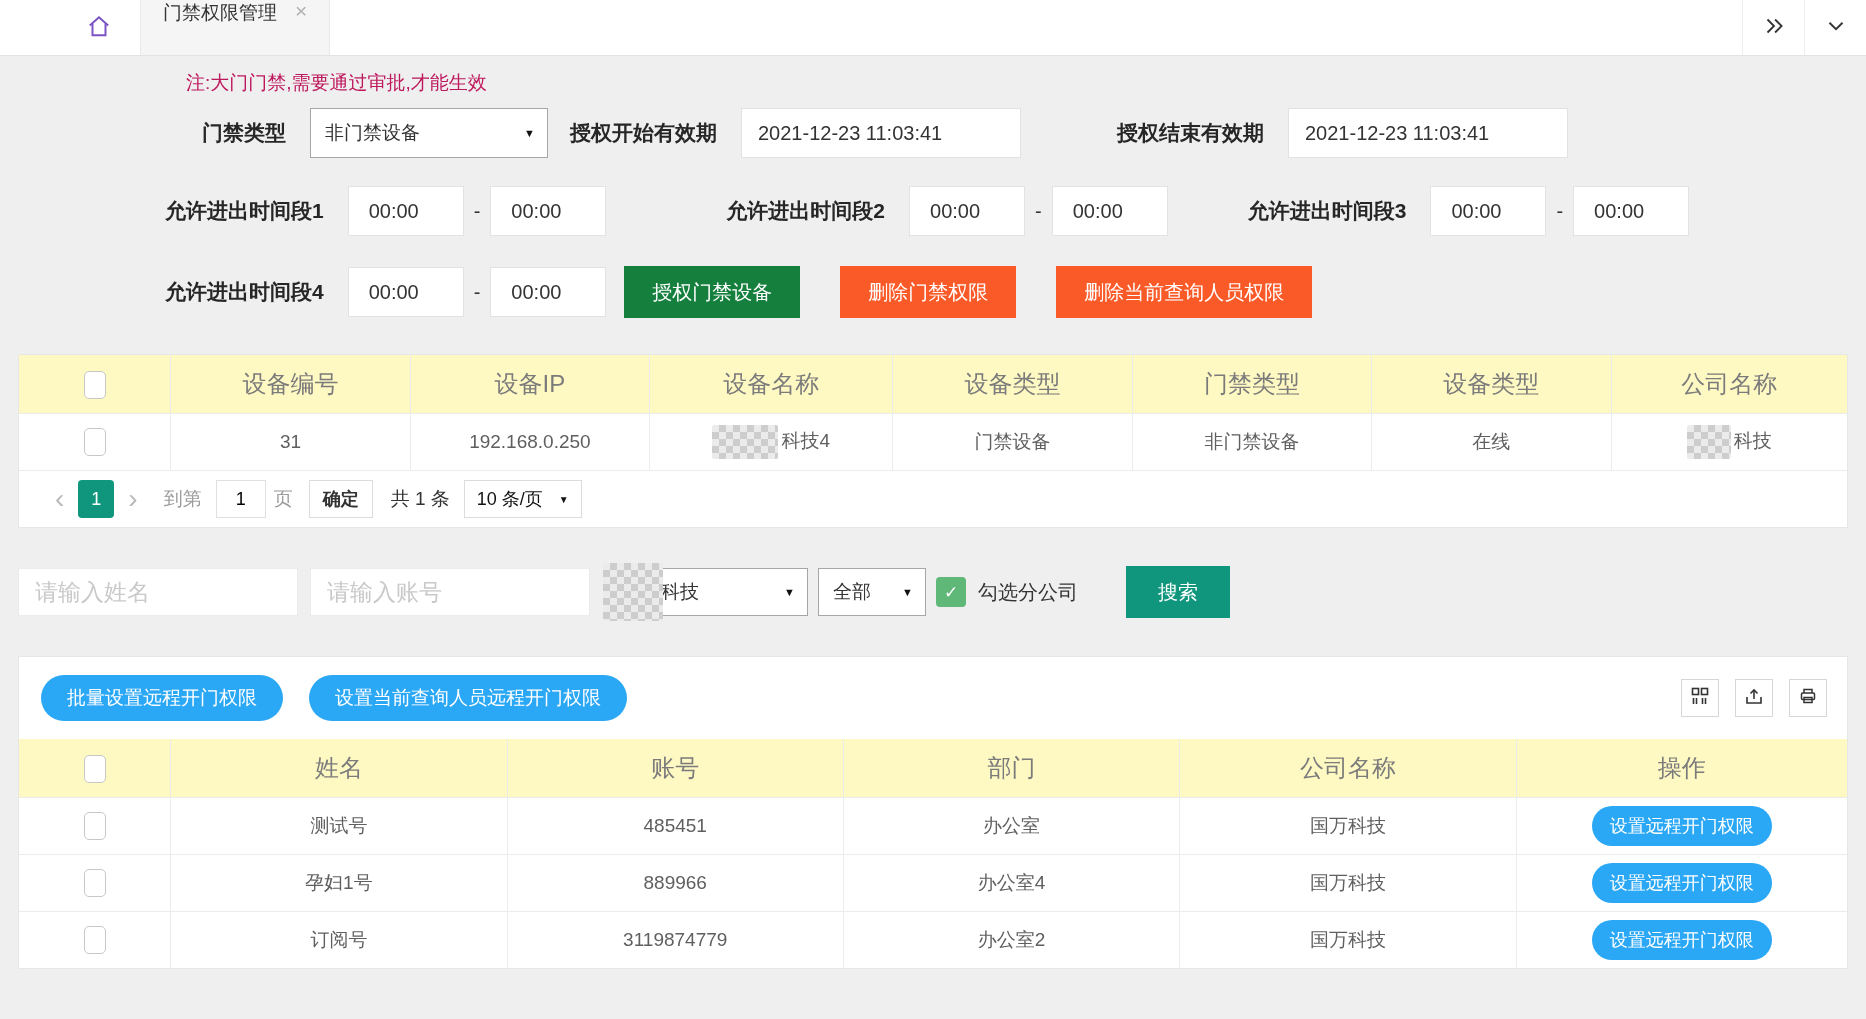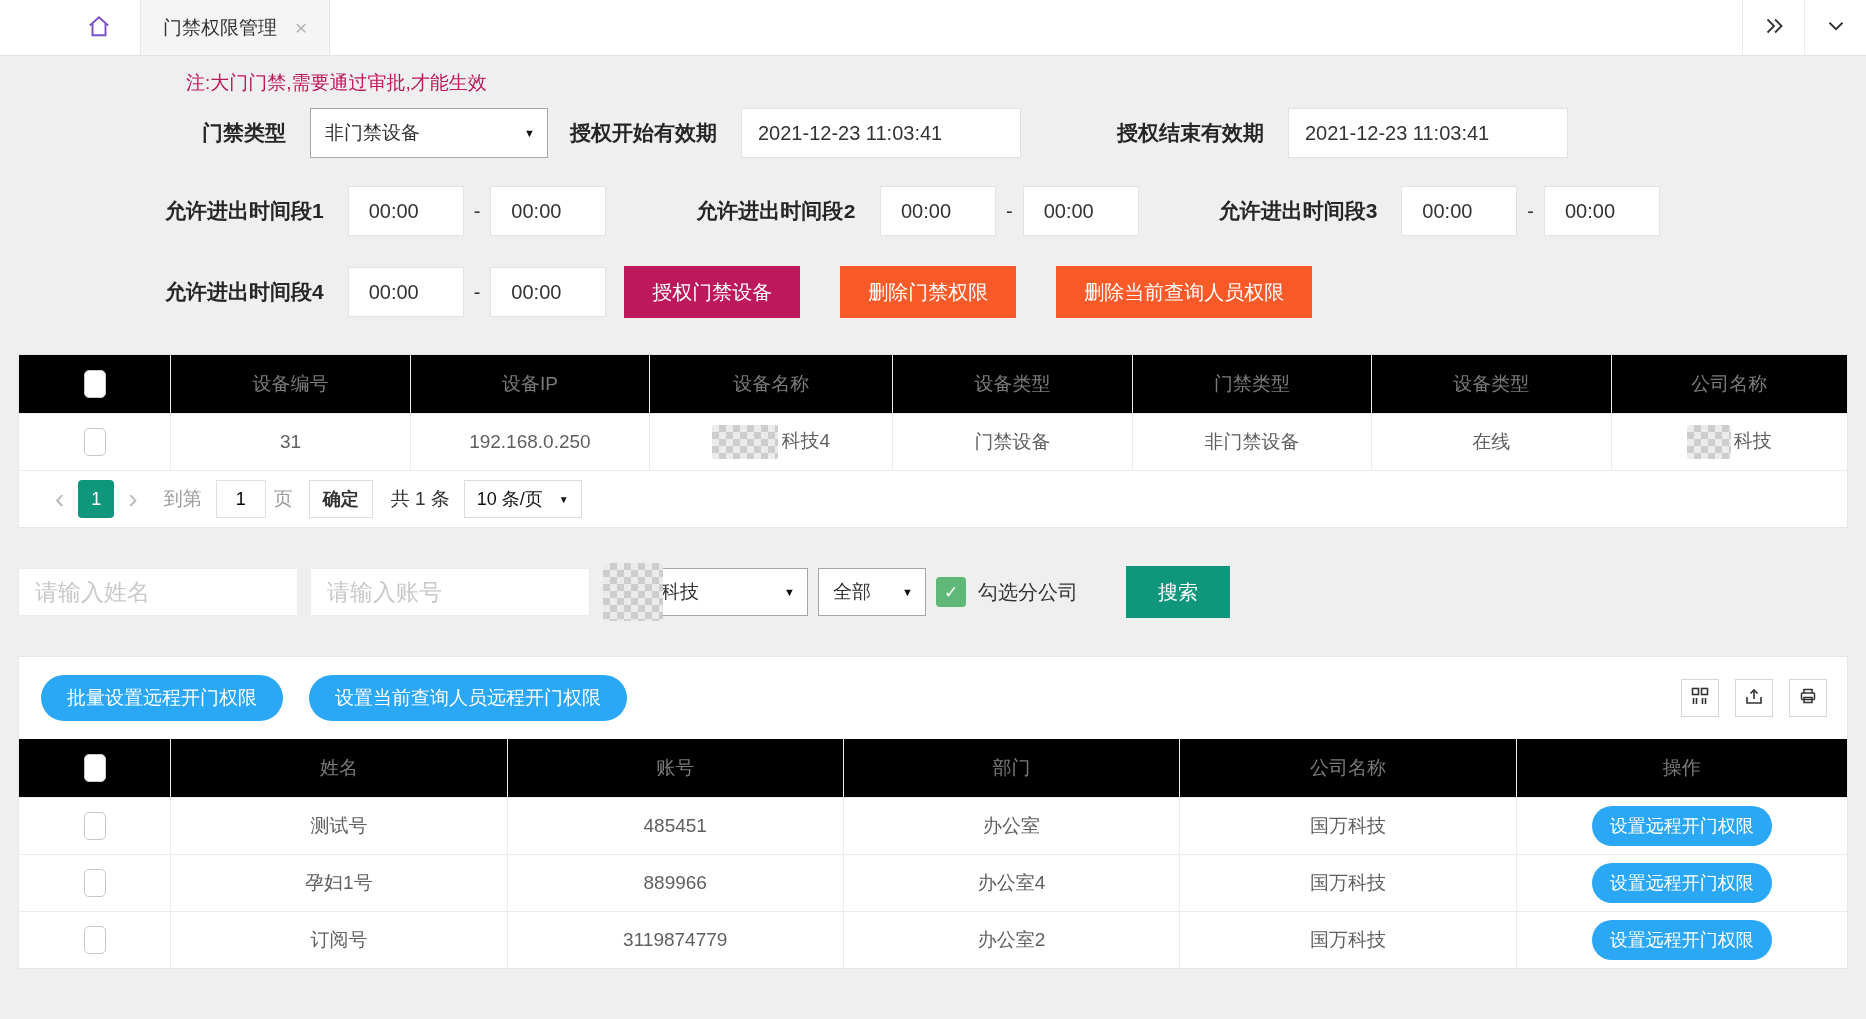--- a/index.html
+++ b/index.html
@@ -2,21 +2,21 @@
 <html><head>
 <meta charset="utf-8">
 <style>
   * { margin:0; padding:0; box-sizing:border-box; }
   html,body { width:1866px; height:1019px; overflow:hidden; }
   body { background:#efefef; font-family:"Liberation Sans","DejaVu Sans",sans-serif; color:#333; }
 
   
   .topbar { height:56px; background:#fff; border-bottom:1px solid #e3e3e3; display:flex; align-items:stretch; }
   .home-cell { padding:0 28px 0 86px; display:flex; align-items:center; cursor:pointer; }
-  .tab { background:#f5f5f5; border-left:1px solid #e8e8e8; border-right:1px solid #e8e8e8; padding:0 22px; display:flex; align-items:center; gap:18px; font-size:19px; color:#333; cursor:pointer; }
+  .tab { background:#f5f5f5; border-left:1px solid #e8e8e8; border-right:1px solid #e8e8e8; padding:0 22px; display:flex; align-items:flex-start; gap:18px; font-size:19px; color:#333; cursor:pointer; }
   .tab-close { color:#b0b0b0; font-size:21px; line-height:1; cursor:pointer; }
   .topbar-spacer { flex:1; }
   .top-cell { width:62px; border-left:1px solid #ededed; display:flex; align-items:center; justify-content:center; cursor:pointer; }
 
   
   .note { margin:14px 0 12px 186px; color:#be185d; font-size:19px; }
   .frow { display:flex; align-items:center; }
   .flabel { font-size:21px; font-weight:700; color:#262626; white-space:nowrap; }
   .frow1 { margin-top:12px; }
   .ml-l1 { margin-left:202px; }
@@ -24,34 +24,34 @@
   .fake-select .arrow { margin-left:auto; font-size:11px; color:#111; }
   .door-type { width:238px; margin-left:24px; }
   .ml-l2 { margin-left:22px; }
   .date-input { width:280px; height:50px; border:1px solid #e2e2e2; background:#fff; font-size:20px; color:#333; padding:0 16px; margin-left:24px; }
   .ml-l3 { margin-left:96px; }
   .frow2 { margin-top:28px; }
   .p-label1 { margin-left:165px; }
   .time-input { width:116px; height:50px; border:1px solid #e3e3e3; background:#fff; font-size:20px; color:#333; padding-left:20px; }
   .t-first { margin-left:24px; }
   .dash { margin:0 10px; font-size:20px; color:#333; }
-  .p-label2 { margin-left:90px;font-family:Liberation Mono, monospace; }
+  .p-label2 { margin-left:120px; }
   .p-label3 { margin-left:80px; }
   .frow3 { margin-top:30px; }
   .btn { height:52px; border:none; color:#fff; font-size:20px; padding:0 28px; cursor:pointer; white-space:nowrap; }
-  .btn-teal { background:#be185d; }
+  .btn-teal { background:#15803d; }
   .btn-orange { background:#fa5a28; }
   .b1 { margin-left:18px; } .bgap { margin-left:40px; }
 
   
   .card { margin:0 18px; background:#fff; border:1px solid #e7e7e7; }
   .device-card { margin-top:36px; }
   table { width:100%; border-collapse:collapse; table-layout:fixed; border-style:hidden; }
   th, td { border:1px solid #ececec; text-align:center; font-weight:400; }
-  th { height:58px; background:#000000; font-size:19px; color:#7b7b7b; }
+  th { height:58px; background:#fef9c3; font-size:24px; color:#7b7b7b; }
   td { height:57px; font-size:19px; color:#5f5f5f; }
   .cbx { display:inline-block; width:22px; height:28px; border:1px solid #c8c8c8; border-radius:5px; background:#fff; vertical-align:middle; cursor:pointer; }
 
   .mosaic { display:inline-block; background:repeating-conic-gradient(#cdcdcd 0% 25%, #ebebeb 0% 50%); background-size:14px 14px; border-radius:2px; filter:blur(0.6px); vertical-align:middle; }
   .m-name { width:66px; height:34px; margin-right:3px; }
   .m-company { width:44px; height:34px; margin-right:3px; }
   .m-select { position:absolute; left:-44px; top:-6px; width:60px; height:58px; z-index:2; }
 
   
   .pager { display:flex; align-items:center; padding:9px 0 9px 22px; border-top:1px solid #ececec; }

